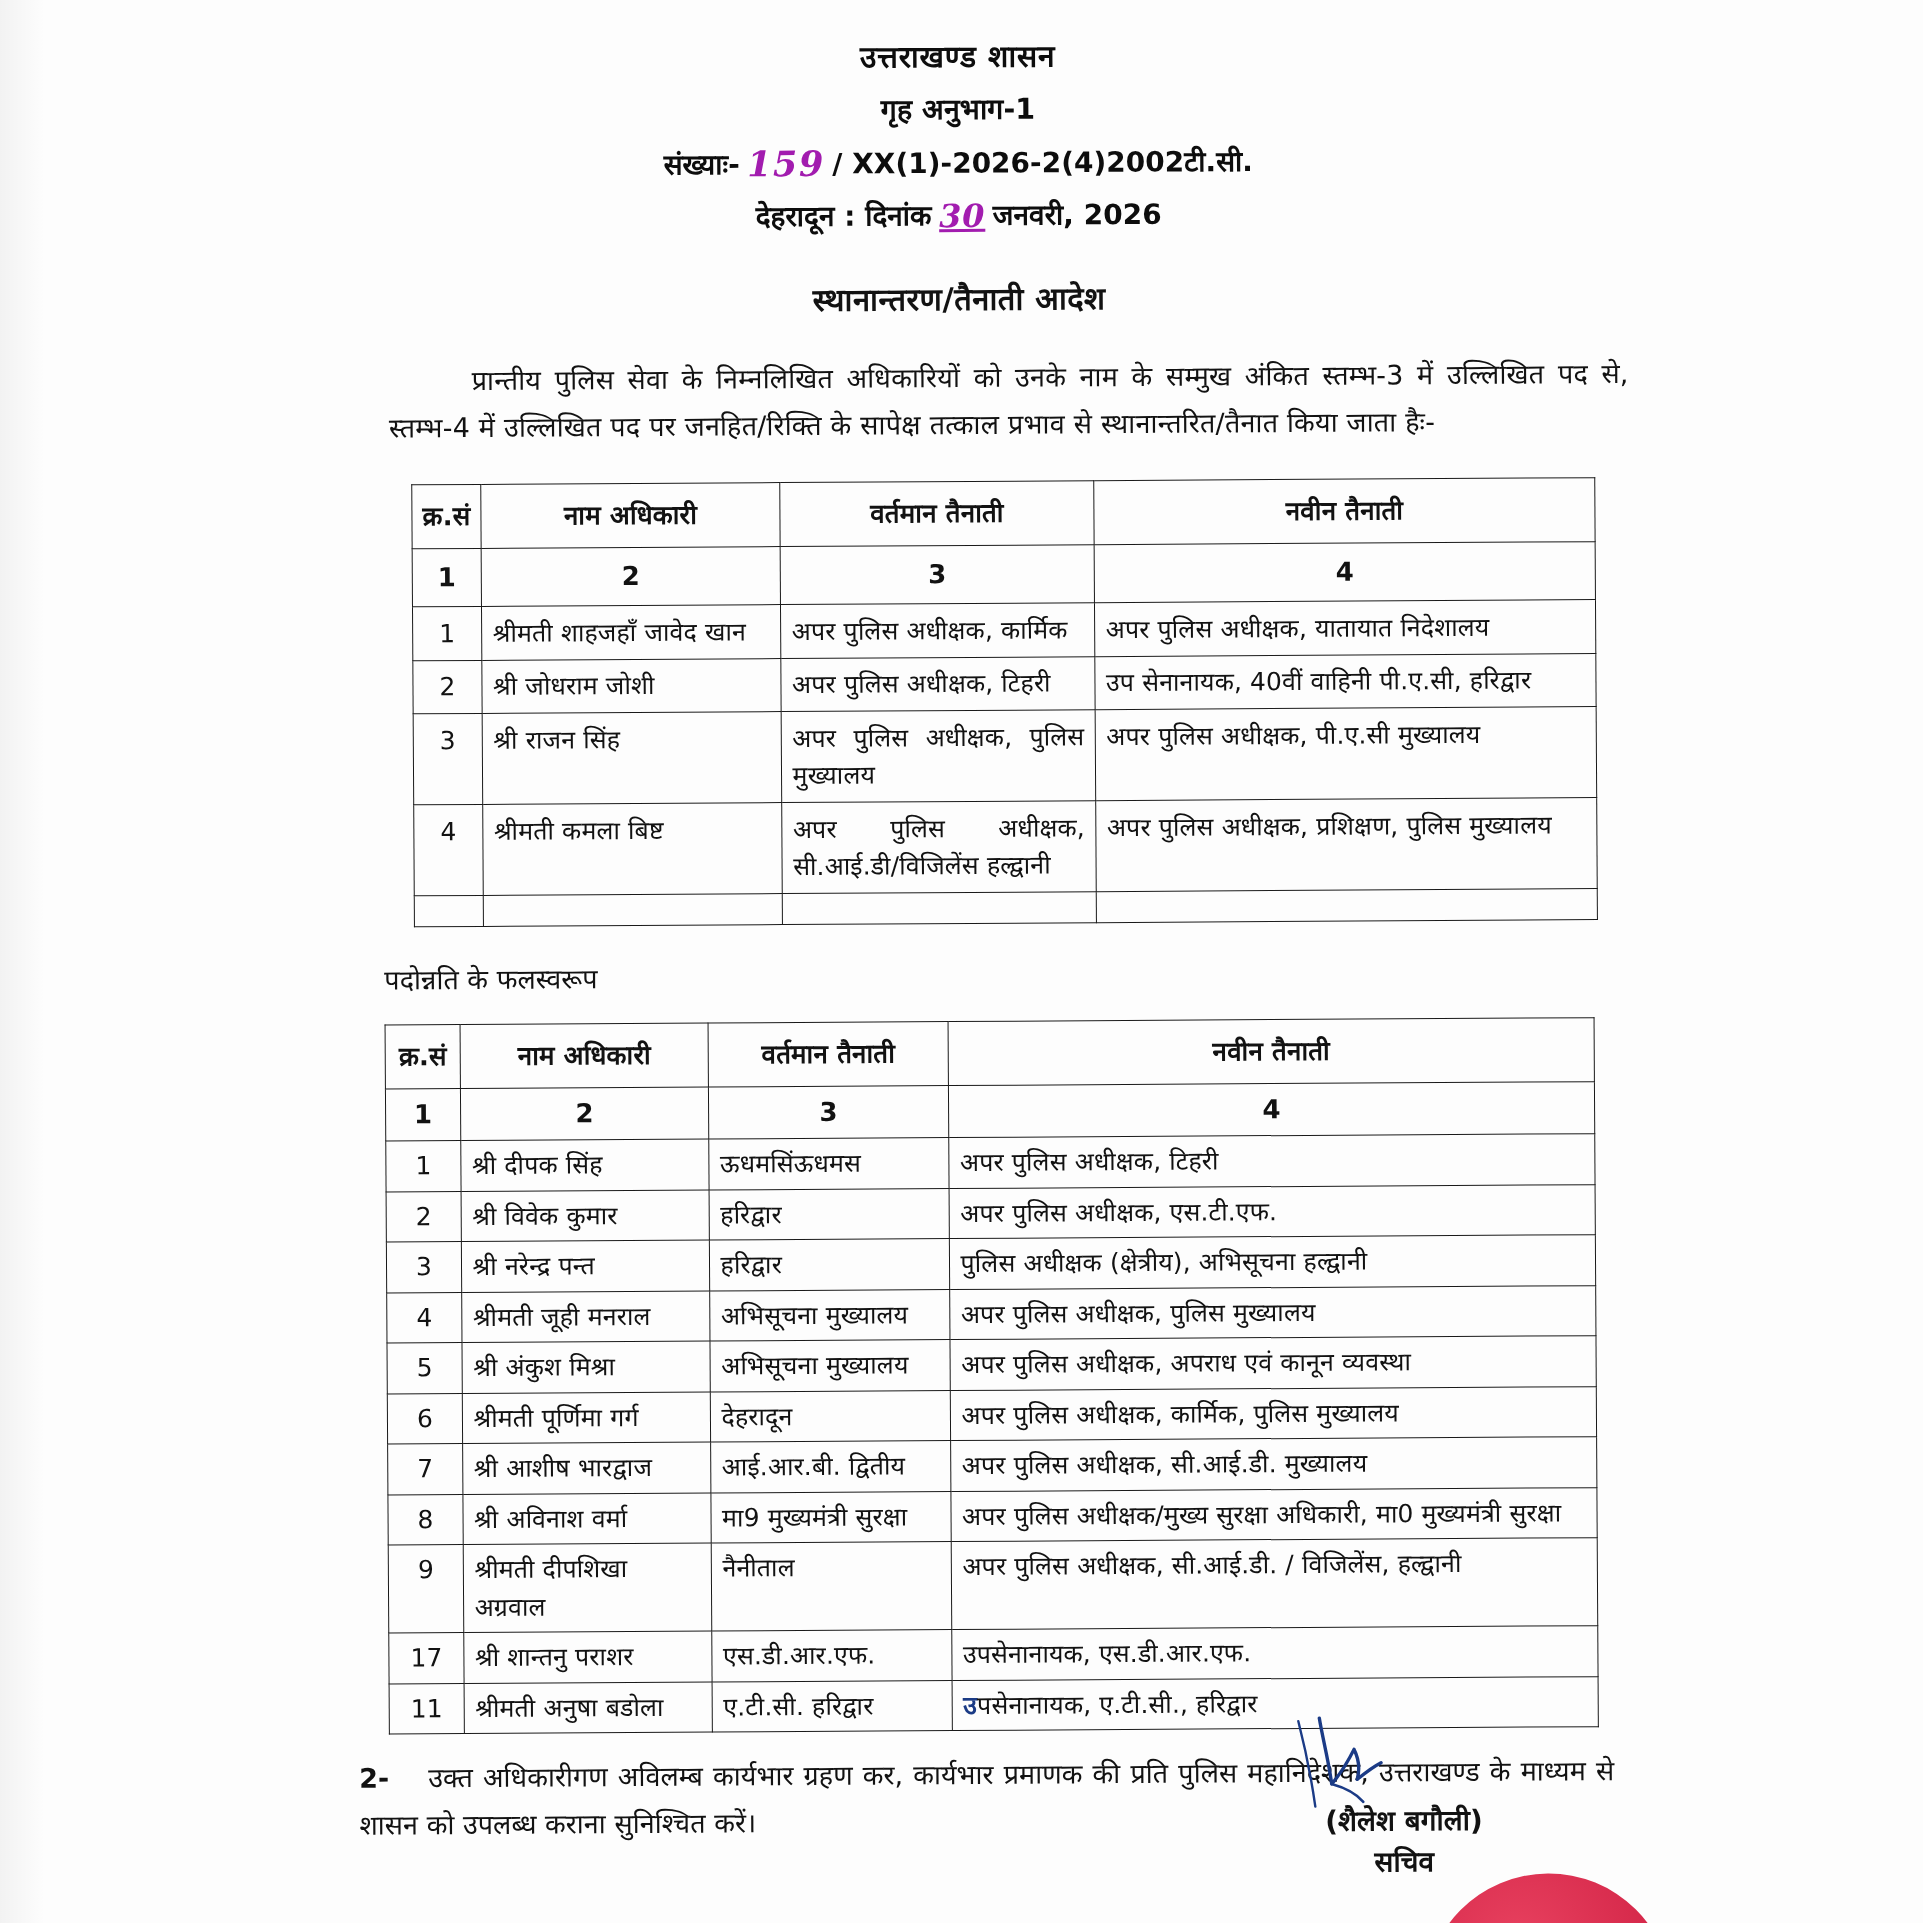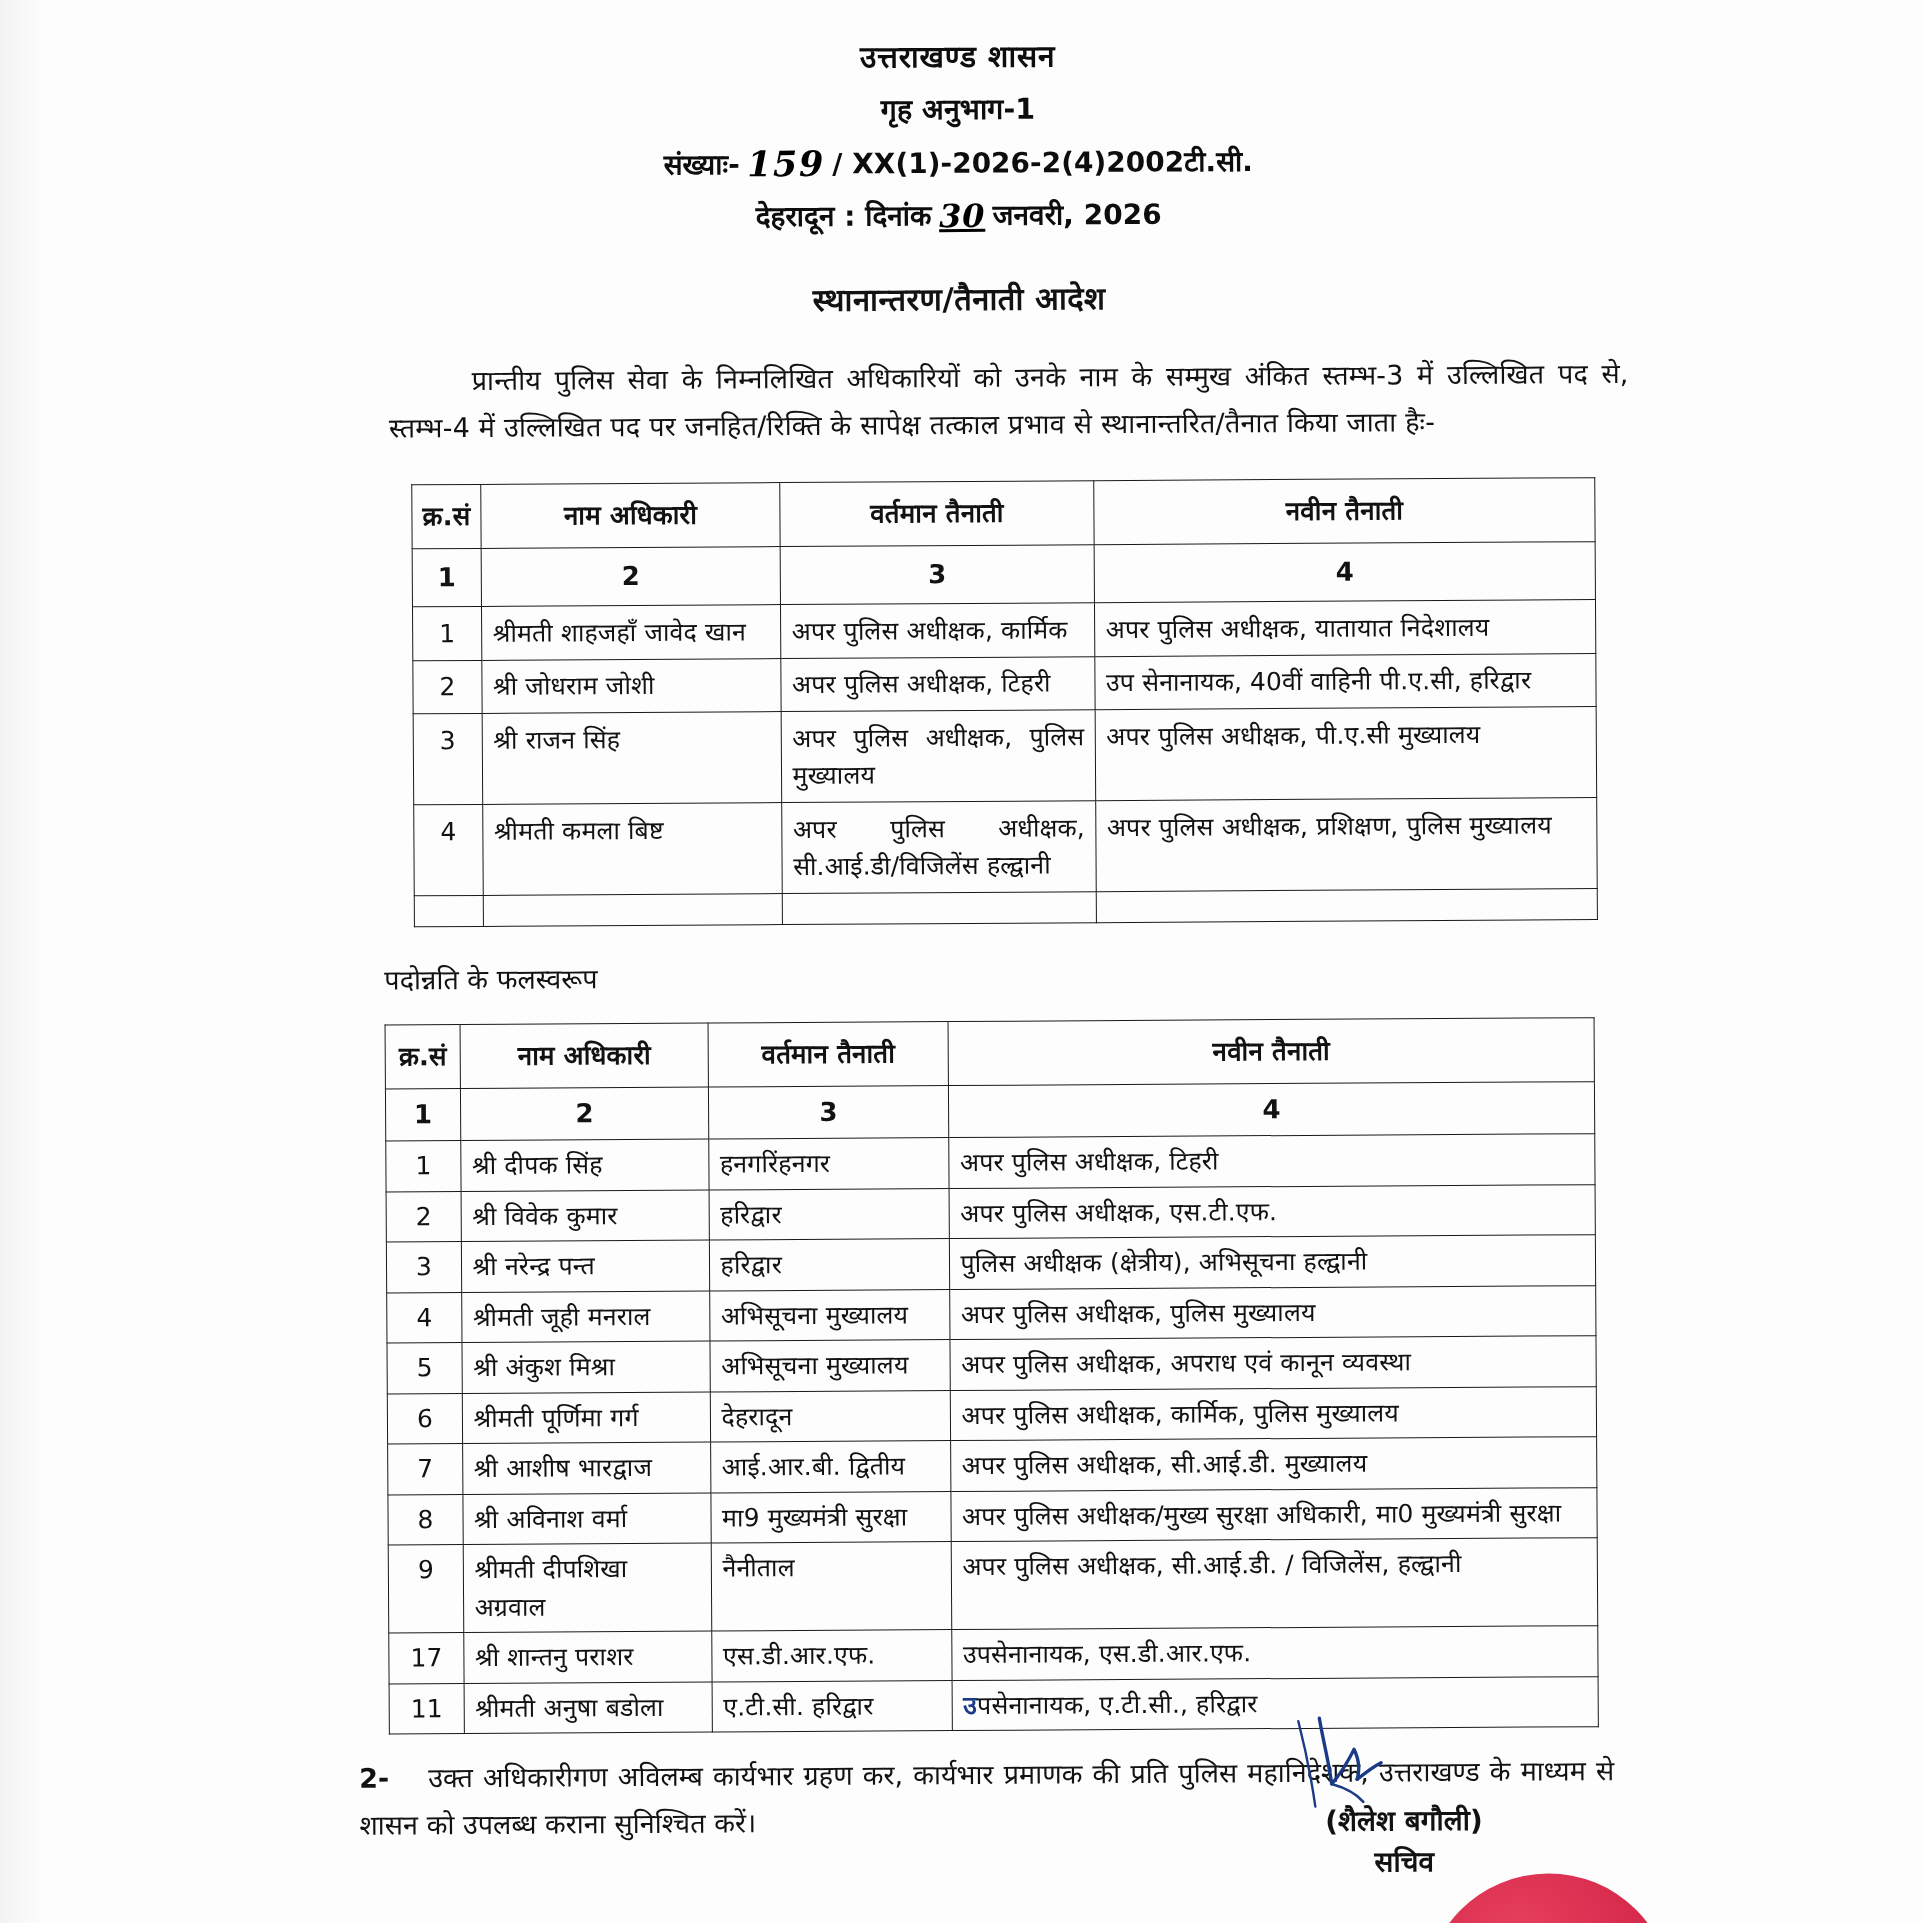--- a/index.html
+++ b/index.html
@@ -40,21 +40,21 @@
     font-weight: 700;
     color: #0d0d0d;
   }
   .hdr-1 { font-size: 30px; letter-spacing: 0.8px; margin-top: 35px; }
   .hdr-2 { font-size: 28.6px; margin-top: 12px; }
   .hdr-3 { font-size: 28px; margin-top: 15px; }
   .hdr-4 { font-size: 28px; margin-top: 12px; }
 
   .hw {
     font-family: "DejaVu Serif", serif;
-    color: #000000;
+    color: #a21caf;
     font-size: 35px;
     font-weight: 600;
     font-style: italic;
     letter-spacing: 1.5px;
     vertical-align: -2.3px;
     padding: 0 7.5px;
   }
   .hw-small { font-size: 32px; letter-spacing: 0.8px; text-decoration: underline; }
 
   .title {
@@ -284,21 +284,21 @@
         <td>1</td>
         <td>2</td>
         <td>3</td>
         <td>4</td>
       </tr>
     </thead>
     <tbody>
       <tr>
         <td class="num">1</td>
         <td>श्री दीपक सिंह</td>
-        <td>हनगरिंहनगर</td>
+        <td>ऊधमसिंऊधमस</td>
         <td>अपर पुलिस अधीक्षक, टिहरी</td>
       </tr>
       <tr>
         <td class="num">2</td>
         <td>श्री विवेक कुमार</td>
         <td>हरिद्वार</td>
         <td>अपर पुलिस अधीक्षक, एस.टी.एफ.</td>
       </tr>
       <tr>
         <td class="num">3</td>

